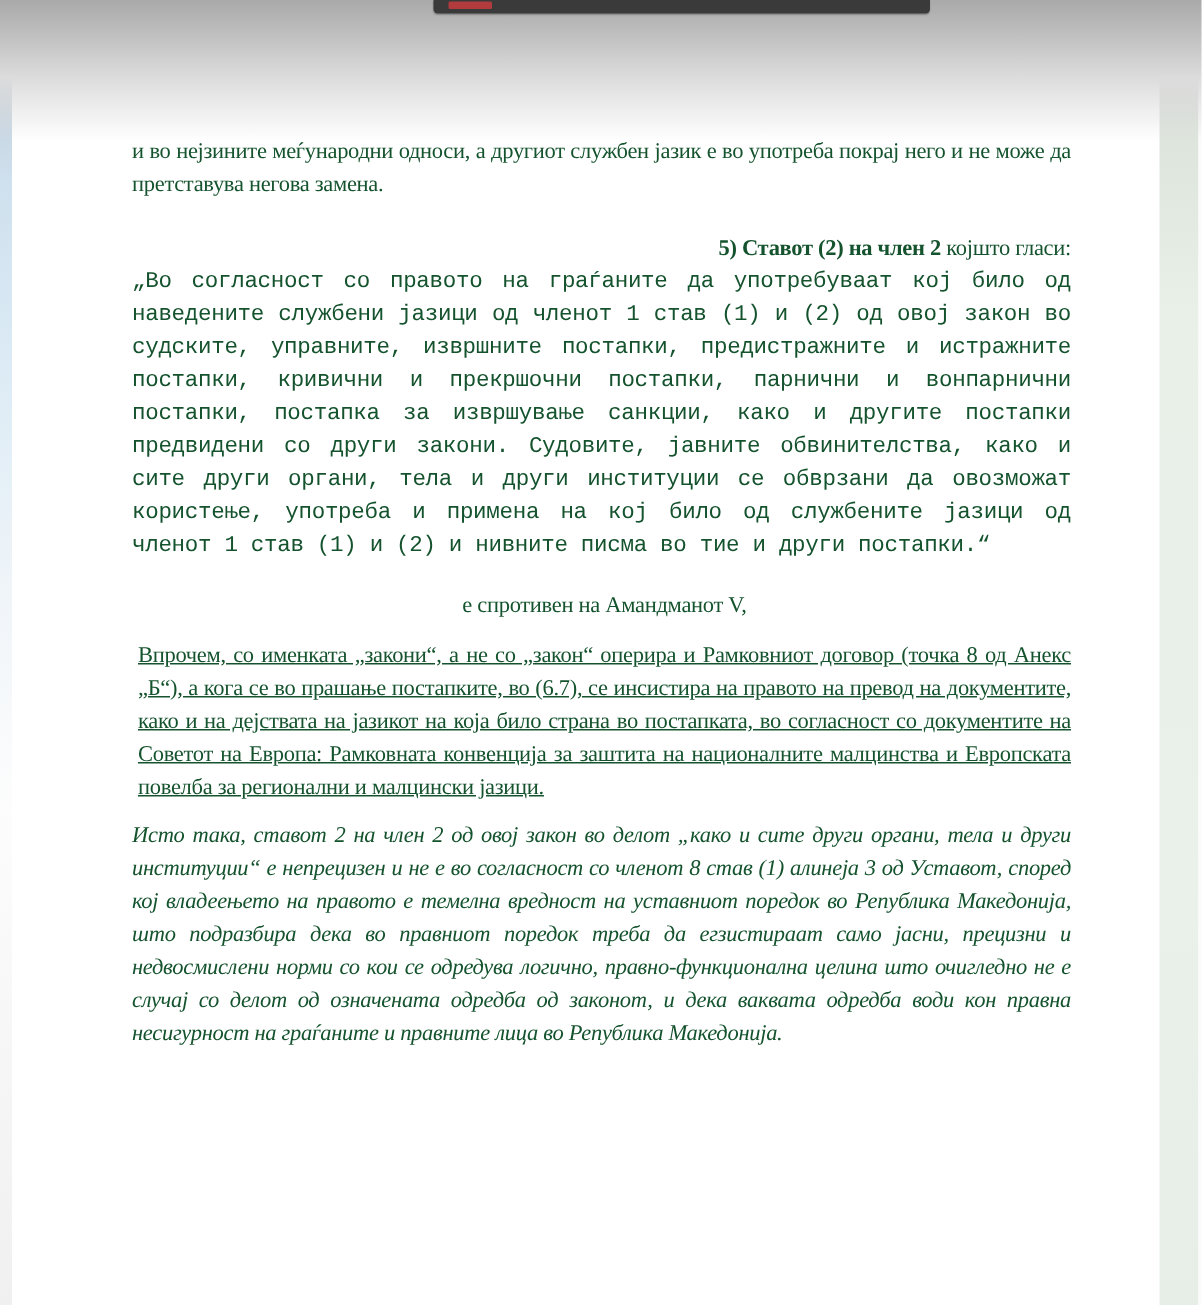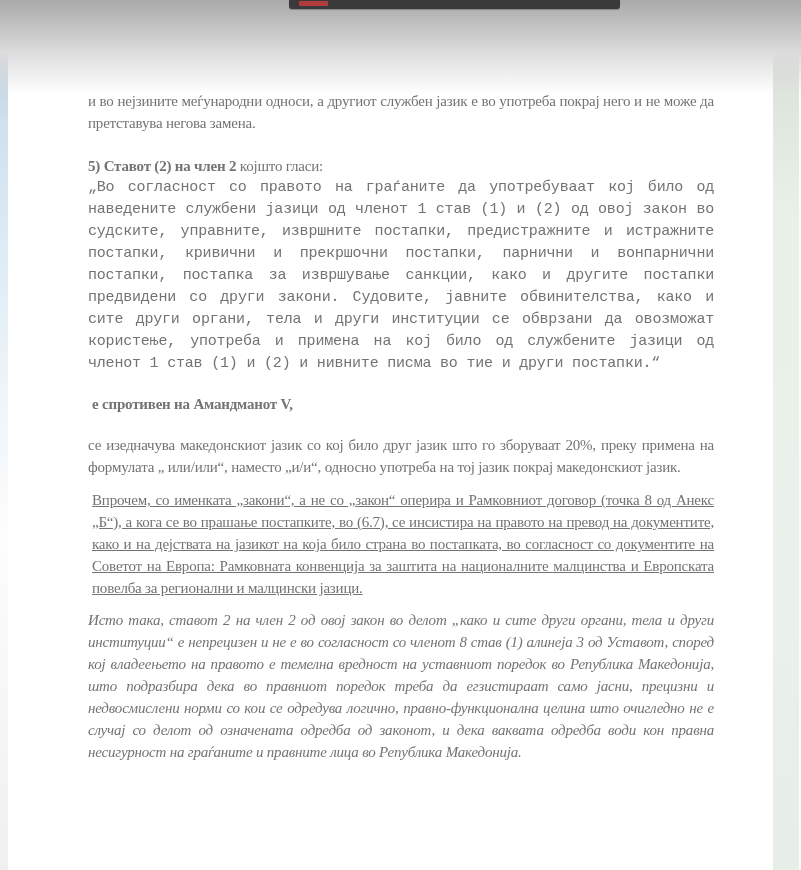--- a/index.html
+++ b/index.html
@@ -39,29 +39,29 @@
   }
   .toolbar-accent {
     position: absolute; left: 10px; top: 1px; width: 29px; height: 5px;
     background: #b23b3e;
     border-radius: 1px;
   }
   
   .text-block {
     position: absolute; left: 88px; top: 90px; width: 626px;
     font-size: 15px; line-height: 22px; letter-spacing: -0.2px;
-    color: #737373;
+    color: #14532d;
     text-align: justify;
     z-index: 2;
   }
   .text-block p { margin: 0; }
-  .para-heading { margin-top: 21px !important; text-align: left; }
+  .para-heading { margin-top: 21px !important; text-align: right; }
   .para-heading .h-bold { font-weight: bold; }
   .para-quote { margin-top: 0 !important; font-family: Liberation Mono, monospace; }
-  .para-amendment { margin-top: 18px !important; font-weight: bold; padding-left: 4px; text-align: left; }
+  .para-amendment { margin-top: 18px !important; font-weight: normal; padding-left: 4px; text-align: center; }
   .para-3 { margin-top: 19px !important; }
   .para-4 { margin-top: 23px !important; }
   .para-5 { margin-top: 11px !important; padding-left: 4px; text-decoration: underline; }
   .para-6 { margin-top: 10px !important; font-style: italic; }
 </style>
 </head>
 <body>
 
 <div class="left-strip"></div>
 <div class="right-strip"></div>
@@ -70,16 +70,15 @@
 
 <div class="toolbar-fragment">
   <div class="toolbar-accent"></div>
 </div>
 
 <div class="text-block">
   <p>и во нејзините меѓународни односи, а другиот службен јазик е во употреба покрај него и не може да претставува негова замена.</p>
   <p class="para-heading"><span class="h-bold">5) Ставот (2) на член 2</span><span> којшто гласи:</span></p>
   <p class="para-quote">„Во согласност со правото на граѓаните да употребуваат кој било од наведените службени јазици од членот 1 став (1) и (2) од овој закон во судските, управните, извршните постапки, предистражните и истражните постапки, кривични и прекршочни постапки, парнични и вонпарнични постапки, постапка за извршување санкции, како и другите постапки предвидени со други закони. Судовите, јавните обвинителства, како и сите други органи, тела и други институции се обврзани да овозможат користење, употреба и примена на кој било од службените јазици од членот 1 став (1) и (2) и нивните писма во тие и други постапки.“</p>
   <p class="para-amendment">е спротивен на Амандманот V,</p>
-  <p class="para-3">се изедначува македонскиот јазик со кој било друг јазик што го зборуваат 20%, преку примена на формулата „ или/или“, наместо „и/и“, односно употреба на тој јазик покрај македонскиот јазик.</p>
   <p class="para-5">Впрочем, со именката „закони“, а не со „закон“ оперира и Рамковниот договор (точка 8 од Анекс „Б“), а кога се во прашање постапките, во (6.7), се инсистира на правото на превод на документите, како и на дејствата на јазикот на која било страна во постапката, во согласност со документите на Советот на Европа: Рамковната конвенција за заштита на националните малцинства и Европската повелба за регионални и малцински јазици.</p>
   <p class="para-6">Исто така, ставот 2 на член 2 од овој закон во делот „како и сите други органи, тела и други институции“ е непрецизен и не е во согласност со членот 8 став (1) алинеја 3 од Уставот, според кој владеењето на правото е темелна вредност на уставниот поредок во Република Македонија, што подразбира дека во правниот поредок треба да егзистираат само јасни, прецизни и недвосмислени норми со кои се одредува логично, правно-функционална целина што очигледно не е случај со делот од означената одредба од законот, и дека ваквата одредба води кон правна несигурност на граѓаните и правните лица во Република Македонија.</p>
 </div>
 
 </body></html>

